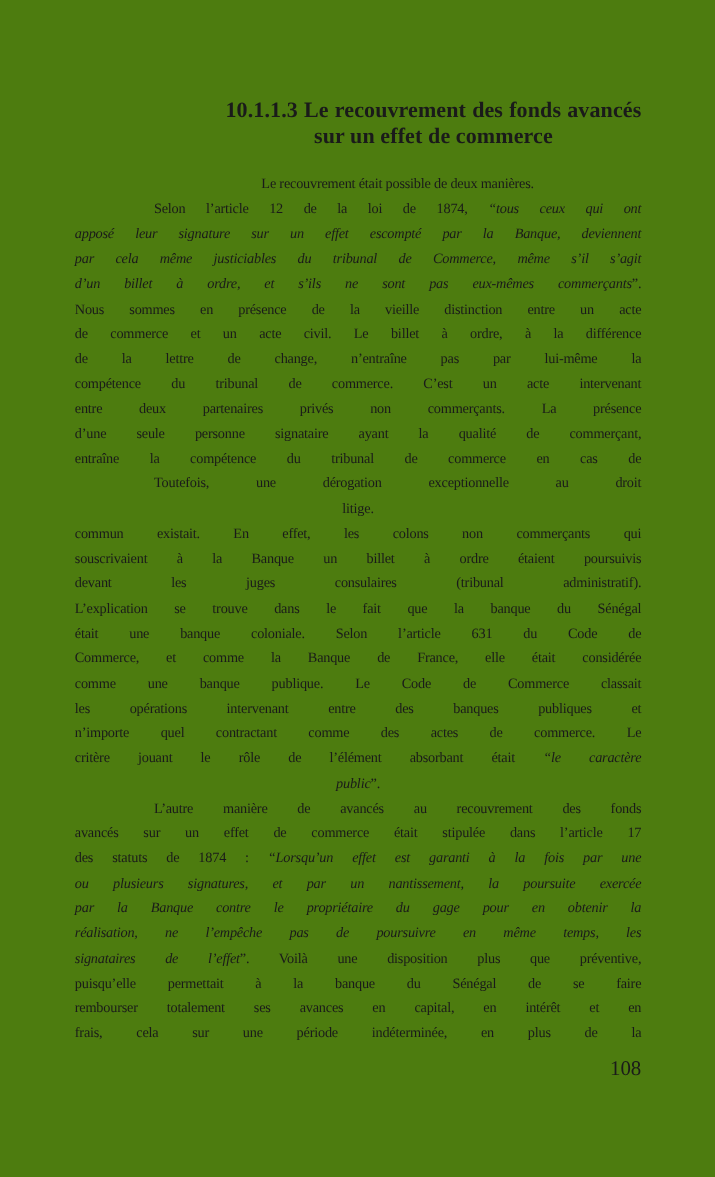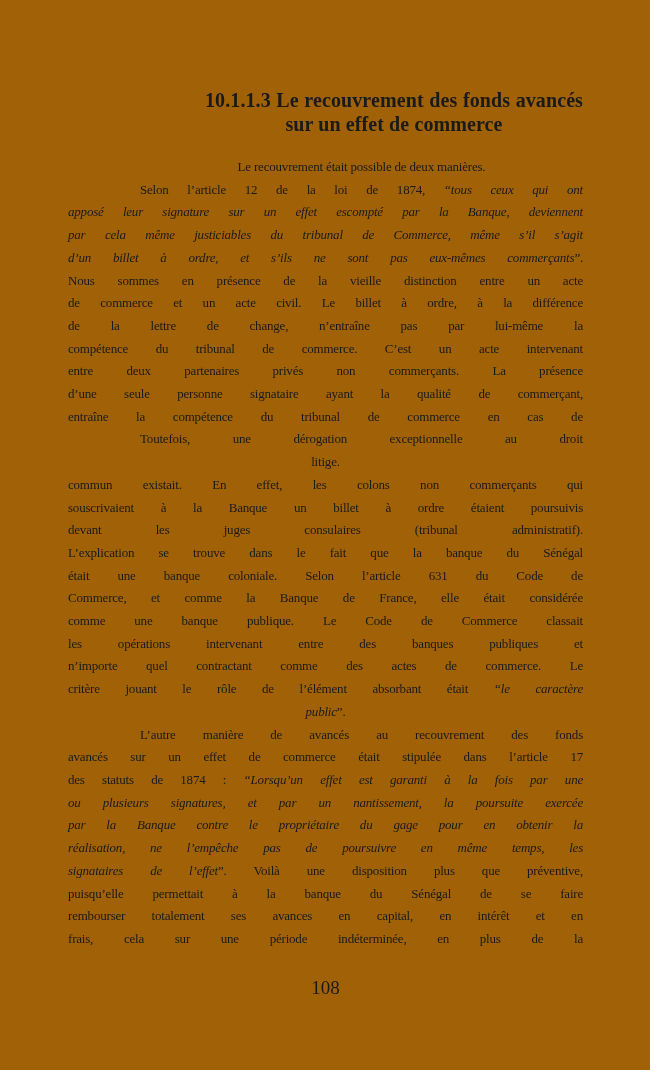--- a/index.html
+++ b/index.html
@@ -4,21 +4,21 @@
 <style>
   html, body {
     margin: 0;
     padding: 0;
     background: #ffffff;
   }
   .page {
     position: relative;
     width: 650px;
     height: 1070px;
-    background: #a16207;
+    background: #4d7c0f;
     font-family: "Liberation Serif", "DejaVu Serif", serif;
     color: #1a1a1a;
     overflow: hidden;
   }
   .textcol {
     position: absolute;
     left: 68px;
     top: 88px;
     width: 515px;
   }
@@ -43,22 +43,22 @@
     text-align: justify;
     text-align-last: justify;
   }
   .line.ind {
     padding-left: 72px;
   }
   .it {
     font-style: italic;
   }
   .footer {
-    margin-top: 25px;
-    text-align: center;
+    margin-top: 9px;
+    text-align: right;
     font-size: 19px;
     line-height: 23px;
   }
 </style>
 </head>
 <body>
 
 <div class="page">
   <div class="textcol">
     <div class="heading">

